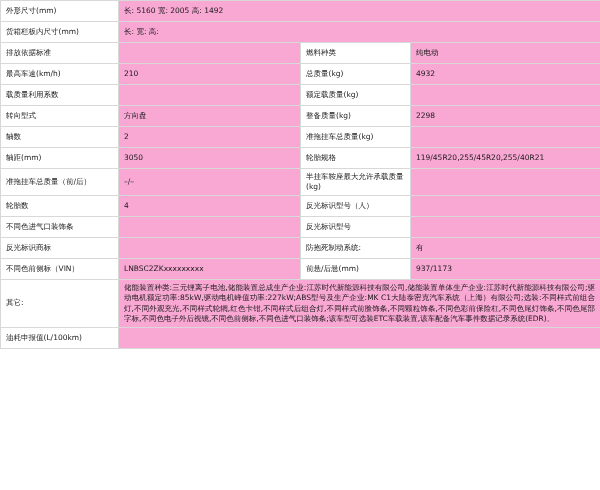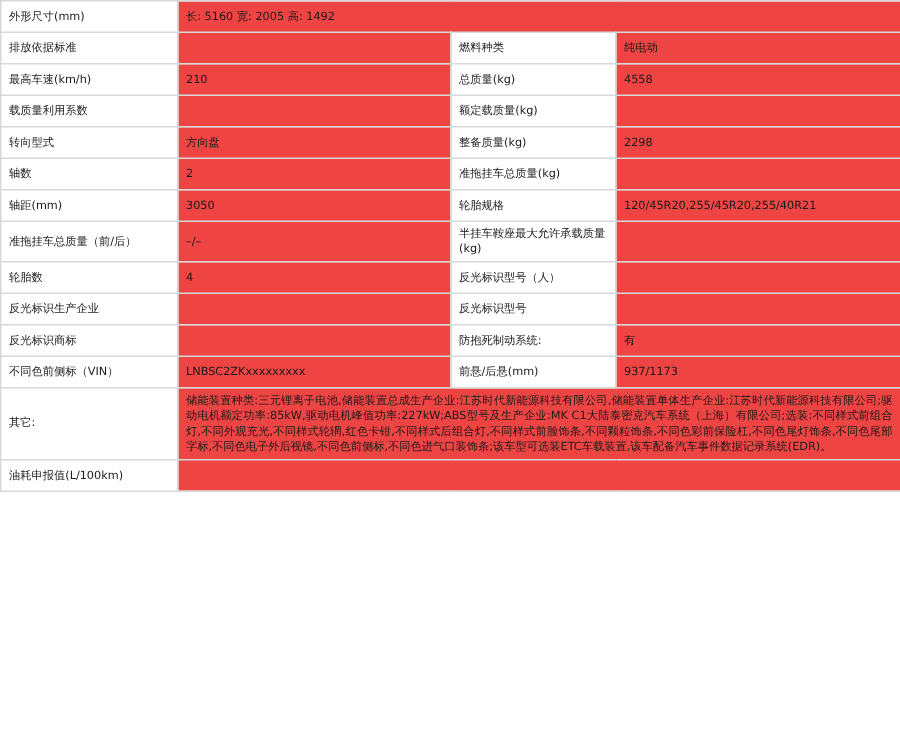--- a/index.html
+++ b/index.html
@@ -27,21 +27,21 @@
     line-height: 1.35;
     height: 14px;
     word-break: break-all;
     margin-left: 48px;
   }
   td.label {
     background: #ffffff;
     color: #1a1a1a;
   }
   td.value {
-    background: #ef4444;
+    background: #f9a8d4;
     color: #1a1a1a;
   }
   col.c1 { width: 118px; }
   col.c2 { width: 182px; }
   col.c3 { width: 110px; }
   col.c4 { width: 190px; }
   .tall { height: 26px; }
   .notes-cell {
     line-height: 1.5;
     padding: 4px 5px;
@@ -59,33 +59,37 @@
       <col class="c3">
       <col class="c4">
   </colgroup>
   <tbody>
 
     <tr>
       <td class="label">外形尺寸(mm)</td>
       <td class="value" colspan="3">长: 5160 宽: 2005 高: 1492</td>
     </tr>
 
+    <tr>
+      <td class="label">货箱栏板内尺寸(mm)</td>
+      <td class="value" colspan="3">长:  宽:  高: </td>
+    </tr>
 
     <tr>
       <td class="label">排放依据标准</td>
       <td class="value"></td>
       <td class="label">燃料种类</td>
       <td class="value">纯电动</td>
     </tr>
 
     <tr>
       <td class="label">最高车速(km/h)</td>
       <td class="value">210</td>
       <td class="label">总质量(kg)</td>
-      <td class="value">4558</td>
+      <td class="value">4932</td>
     </tr>
 
     <tr>
       <td class="label">载质量利用系数</td>
       <td class="value"></td>
       <td class="label">额定载质量(kg)</td>
       <td class="value"></td>
     </tr>
 
     <tr>
@@ -99,41 +103,41 @@
       <td class="label">轴数</td>
       <td class="value">2</td>
       <td class="label">准拖挂车总质量(kg)</td>
       <td class="value"></td>
     </tr>
 
     <tr>
       <td class="label">轴距(mm)</td>
       <td class="value">3050</td>
       <td class="label">轮胎规格</td>
-      <td class="value">120/45R20,255/45R20,255/40R21</td>
+      <td class="value">119/45R20,255/45R20,255/40R21</td>
     </tr>
 
     <tr class="tall">
       <td class="label">准拖挂车总质量（前/后）</td>
       <td class="value">–/–</td>
       <td class="label">半挂车鞍座最大允许承载质量(kg)</td>
       <td class="value"></td>
     </tr>
 
     <tr>
       <td class="label">轮胎数</td>
       <td class="value">4</td>
       <td class="label">反光标识型号（人）</td>
       <td class="value"></td>
     </tr>
 
 
 
     <tr>
-      <td class="label">反光标识生产企业</td>
+      <td class="label">不同色进气口装饰条</td>
       <td class="value"></td>
       <td class="label">反光标识型号</td>
       <td class="value"></td>
     </tr>
 
     <tr>
       <td class="label">反光标识商标</td>
       <td class="value"></td>
       <td class="label">防抱死制动系统:</td>
       <td class="value">有</td>

